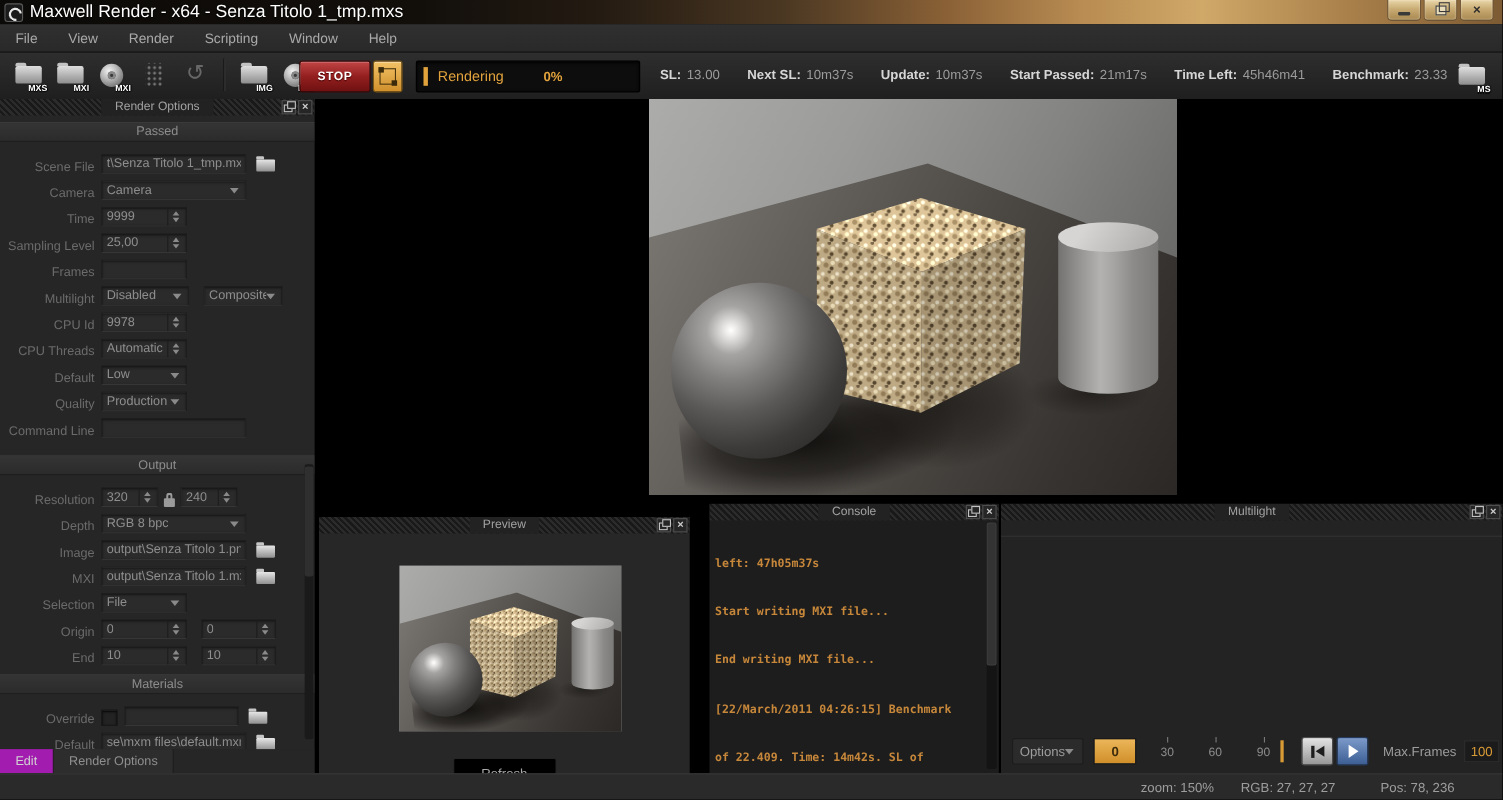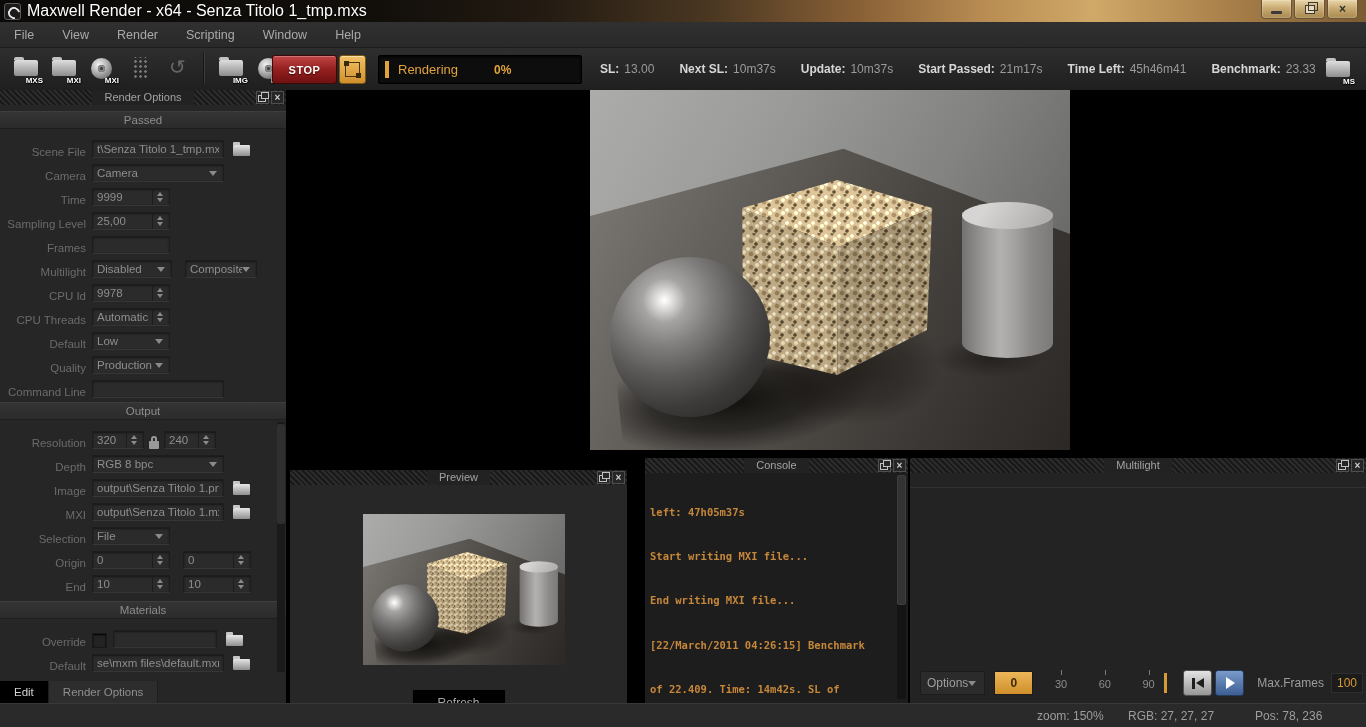--- a/index.html
+++ b/index.html
@@ -97,21 +97,21 @@
   .fold::before{content:"";position:absolute;top:-3px;left:0;width:7px;height:3px;background:#c6c6c6;border-radius:1px 1px 0 0}
   .lock{position:relative;width:10px;height:8px;background:#9a9a9a;border-radius:1px;margin:0 5px;flex:none}
   .lock::before{content:"";position:absolute;top:-5px;left:2px;width:6px;height:6px;border:2px solid #9a9a9a;border-bottom:none;
     border-radius:3px 3px 0 0;box-sizing:border-box}
   .cb{width:13px;height:13px;background:#232323;border:1px solid #181818;box-shadow:inset 0 1px 2px #000;margin-right:6px;flex:none}
   .gap12{width:13px;flex:none}
   .lp-scroll{position:absolute;right:1px;top:332px;width:8px;height:250px;background:#1a1a1a;border-radius:2px}
   .lp-thumb{position:absolute;left:0;top:2px;width:8px;height:100px;background:#2f2f2f;border-radius:2px}
   .tabs{position:absolute;left:0;bottom:0;width:286px;height:22px;background:#262626;display:flex;align-items:stretch}
   .tab{padding:0 14px;display:flex;align-items:center;font-size:11.5px;border-right:1px solid #1d1d1d}
-  .tab.active{background:#000000;color:#d2d2d2}
+  .tab.active{background:#a21caf;color:#d2d2d2}
   .tab.inactive{background:#2d2d2d;color:#8f8f8f}
 
   
   .viewport{position:absolute;left:286px;top:0;width:1080px;height:368px;background:#000;overflow:hidden}
   .scene{position:relative;width:480px;height:360px;overflow:hidden;background:#777}
   .scene .sky{position:absolute;inset:0;background:linear-gradient(118deg,#acacaa 0%,#9b9b99 30%,#828280 60%,#686866 85%,#5c5c5a 100%)}
   .scene .floor{position:absolute;inset:0;background:linear-gradient(116deg,#7b7874 6%,#625f5b 32%,#4a4743 58%,#363330 82%,#2b2825 100%);
     clip-path:polygon(52.8% 16.3%,100% 40%,100% 100%,0 100%,0 35%)}
   .sh{position:absolute;pointer-events:none}
   .sh-sphere{left:6%;top:72%;width:52%;height:28%;transform:rotate(-6deg);
@@ -378,21 +378,21 @@
             </div>
         </div>
         <div class="row">
           <span class="lbl">Command Line</span>
           <div class="field w128">
               <span class="fval"></span>
             </div>
         </div>
       </div>
 
-      <div class="section-head" style="margin-top:4px">Output</div>
+      <div class="section-head" style="margin-top:16px">Output</div>
       <div class="rowset">
         <div class="row">
           <span class="lbl">Resolution</span>
           <div class="field w50">
               <span class="fval">320</span>
               <span class="spin"></span>
             </div>
           <span class="lock"></span>
           <div class="field w50">
               <span class="fval">240</span>

